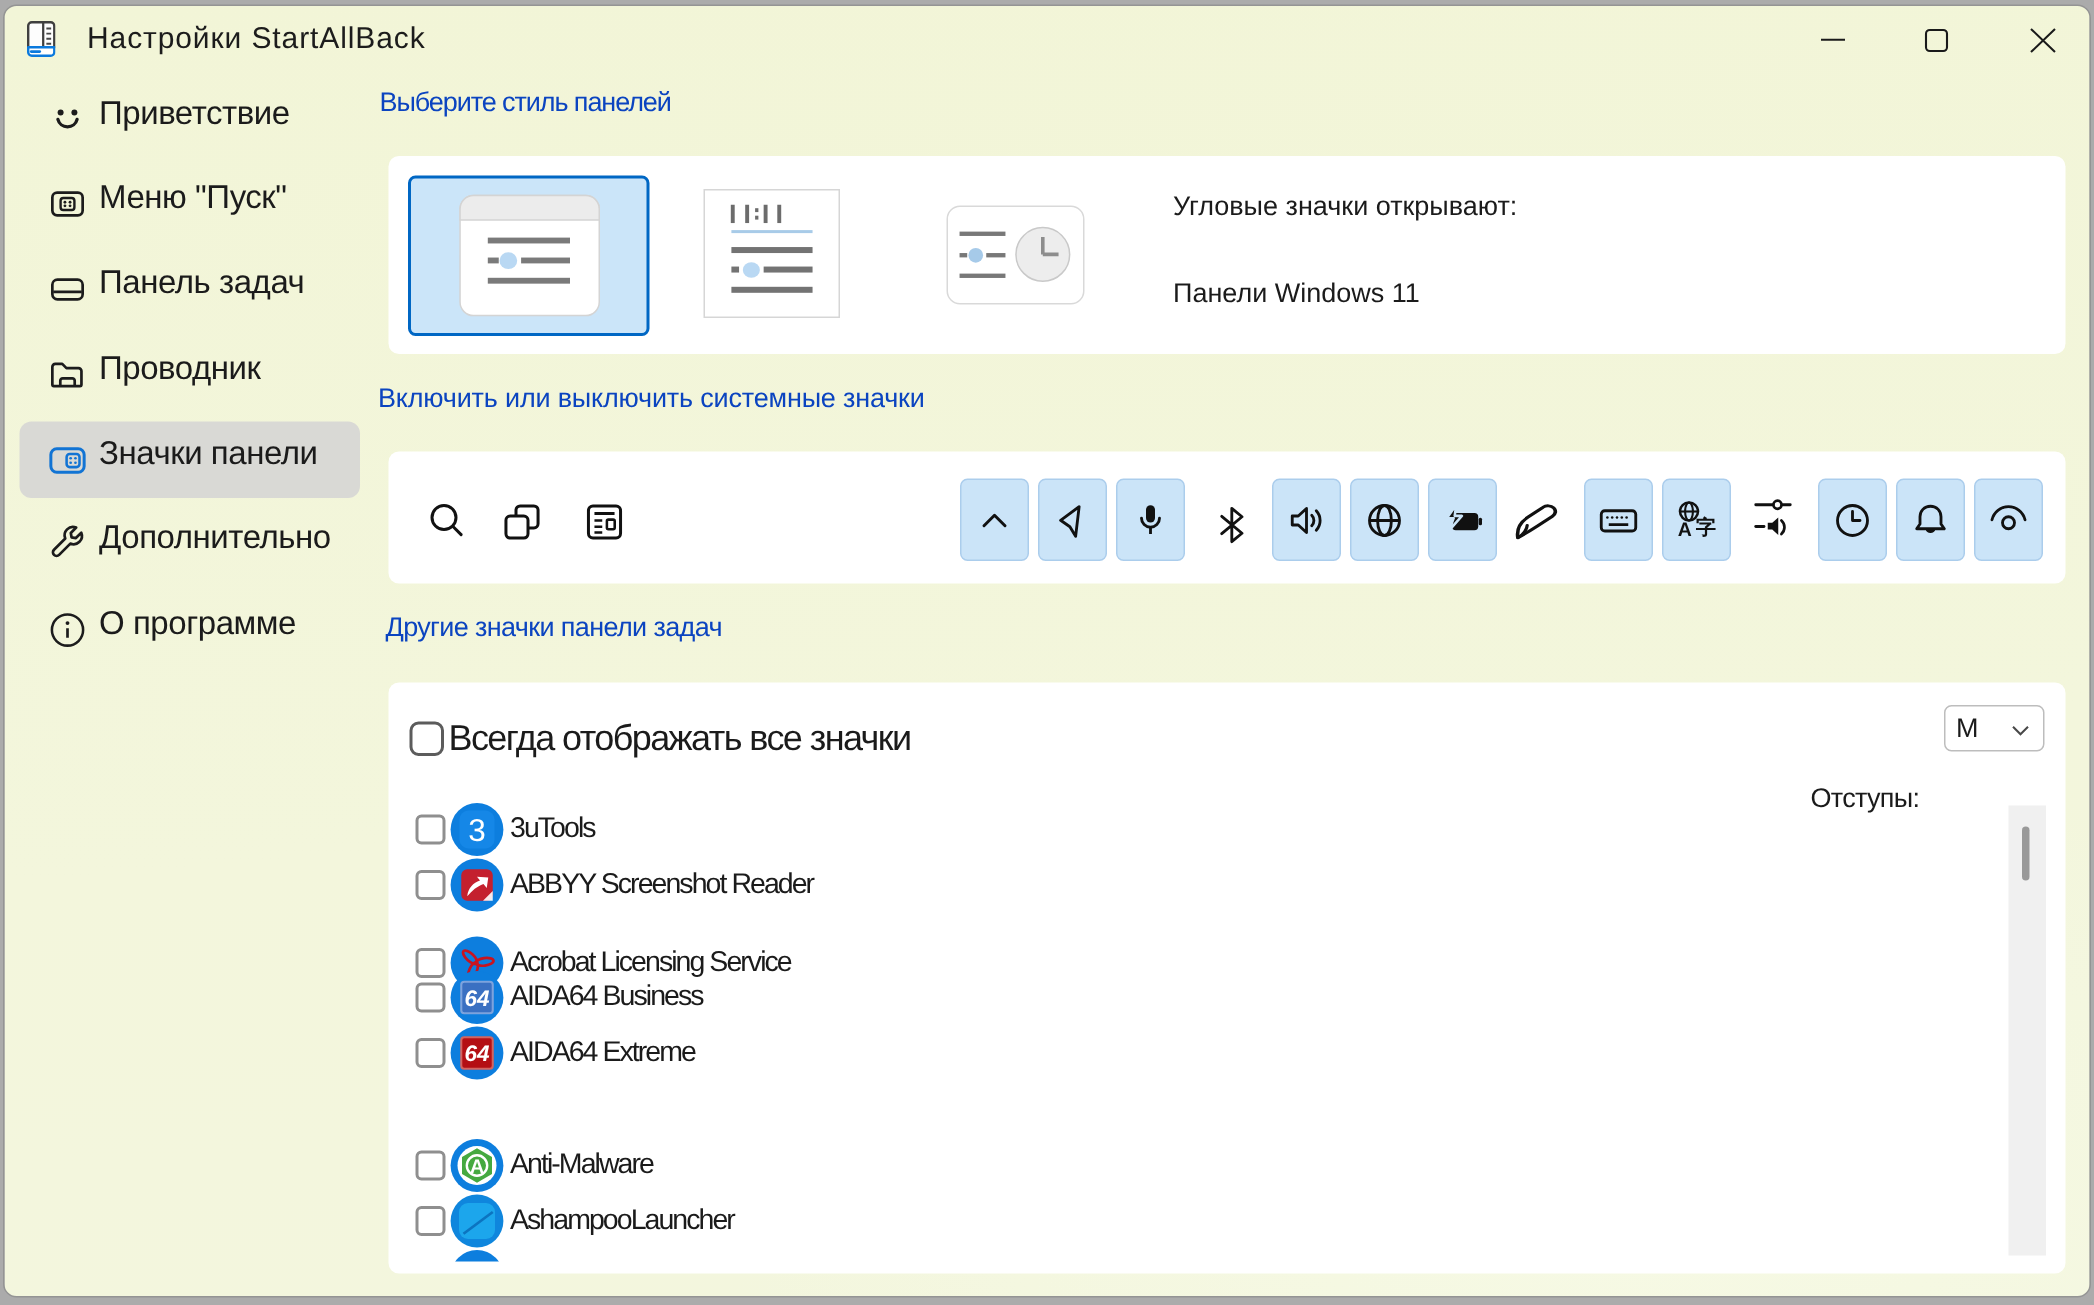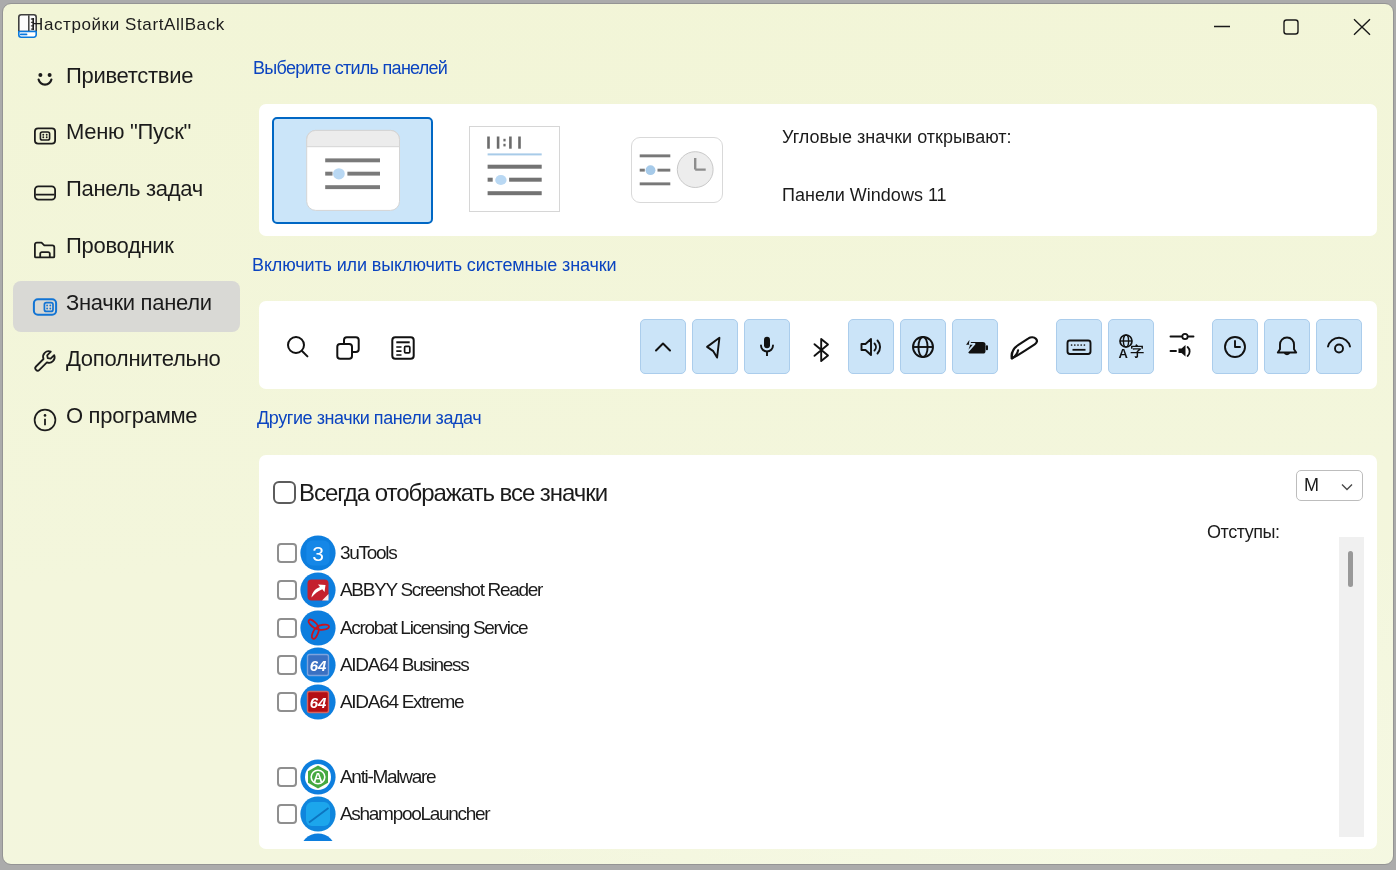--- a/index.html
+++ b/index.html
@@ -6,21 +6,21 @@
   html,body { width:1396px; height:870px; overflow:hidden; }
   body { background:#ababab; font-family:"Liberation Sans", sans-serif; }
   .win {
     position:absolute; left:2px; top:3px; width:1392px; height:862px;
     background:radial-gradient(1100px 600px at 78% 95%, #f6f9e4 0%, rgba(246,249,228,0) 55%), linear-gradient(175deg, #f2f5d7 0%, #f3f6dc 60%, #f3f6de 100%); border:1px solid #949494; border-radius:9px;
     overflow:hidden;
   }
   
   .titlebar { position:absolute; left:0; top:0; width:100%; height:44px; }
   .appicon { position:absolute; left:15px; top:10px; }
-  .title { position:absolute; left:28px; top:11px; font-size:17px; letter-spacing:0.6px; color:#1c1c1c; }
+  .title { position:absolute; left:55px; top:11px; font-size:20px; letter-spacing:0.6px; color:#1c1c1c; }
   .winbtn { position:absolute; top:0; }
   
   .nav { position:absolute; left:10px; top:50px; width:227px; }
   .navitem { position:relative; height:51px; margin-bottom:5.8px; border-radius:8px; }
   .navitem.sel { background:#d9d9d5; }
   .navicon { position:absolute; left:18px; top:50%; transform:translateY(-50%); width:28px; height:28px; }
   .navtext { position:absolute; left:53px; top:50%; transform:translateY(calc(-50% - 4.5px));
              font-size:22px; letter-spacing:-0.3px; color:#1b1b1b; white-space:nowrap; }
   
   .content { position:absolute; left:254px; top:-4px; width:1121px; }
@@ -306,21 +306,21 @@
         <div class="row" style="top:116px;">
           <div class="rowchk"></div>
           <svg class="rowicon" viewBox="0 0 36 36">
               <circle cx="18" cy="18" r="17.6" fill="#0d7ede"></circle>
               <rect x="7.5" y="7.5" width="21" height="21" rx="4" fill="#c4202e"></rect>
               <path d="M11.5 25.5c.5-5.5 4-9 8.5-10.5l-2-2.5 7.5 0.5-1 7-2.2-2.7c-4.5 1.7-7.3 4.2-10.8 8.2z" fill="#fff"></path>
               <path d="M22 28.5l6.5-6.5v6.5z" fill="#fff" opacity=".9"></path>
             </svg>
           <div class="rowtxt">ABBYY Screenshot Reader</div>
         </div>
-        <div class="row" style="top:154px;">
+        <div class="row" style="top:168px;">
           <div class="rowchk"></div>
           <svg class="rowicon" viewBox="0 0 36 36">
               <circle cx="18" cy="18" r="17.6" fill="#0d7ede"></circle>
               <g transform="translate(17.5,18)" fill="none" stroke="#c81420" stroke-width="1.8">
                 <ellipse cx="5.6" cy="0" rx="6" ry="2.5" transform="rotate(-137)"></ellipse>
                 <ellipse cx="5.6" cy="0" rx="6" ry="2.5" transform="rotate(-8)"></ellipse>
                 <ellipse cx="5.6" cy="0" rx="6" ry="2.5" transform="rotate(113)"></ellipse>
               </g>
             </svg>
           <div class="rowtxt">Acrobat Licensing Service</div>

